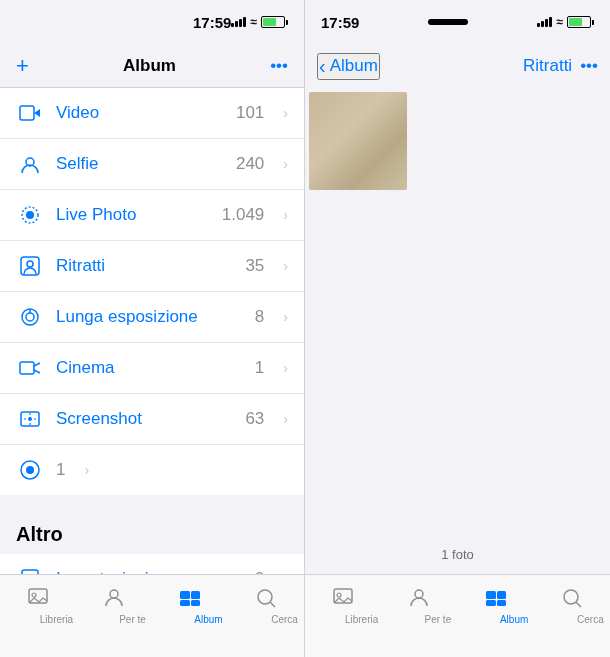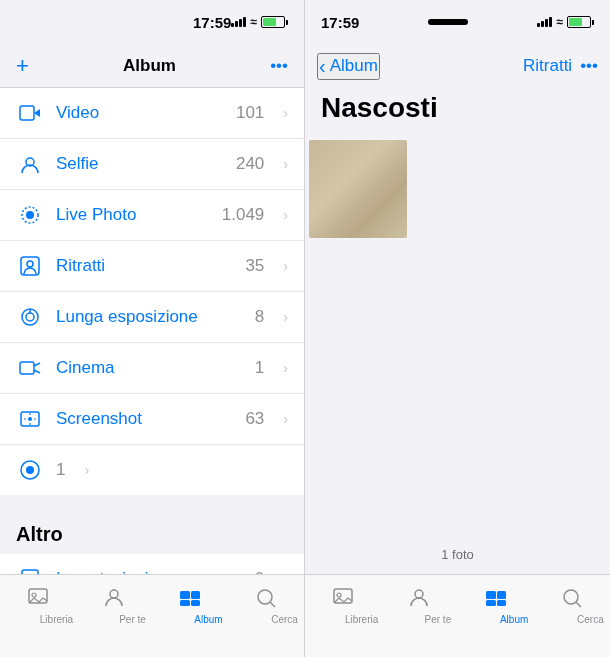--- a/index.html
+++ b/index.html
@@ -528,23 +528,20 @@
     <button class="back-btn">
       <span style="font-size:20px">‹</span>
       <span>Album</span>
     </button>
     <div class="right-nav-actions">
       <button class="seleziona-btn">Ritratti</button>
       <span class="more-btn">•••</span>
     </div>
   </div>
 
-  <div class="right-title-bar">
-    <h1 class="right-title">Nascosti</h1>
-  </div>
 
   <div class="photo-grid">
     <div class="photo-thumb" style="background: linear-gradient(135deg, #c8b89a 0%, #d4c4a8 40%, #b8a888 70%, #ccc0a0 100%);"></div>
   </div>
 
   <div class="photo-count-bar">
     <span class="photo-count-text">1 foto</span>
   </div>
 
   <div class="tab-bar">

